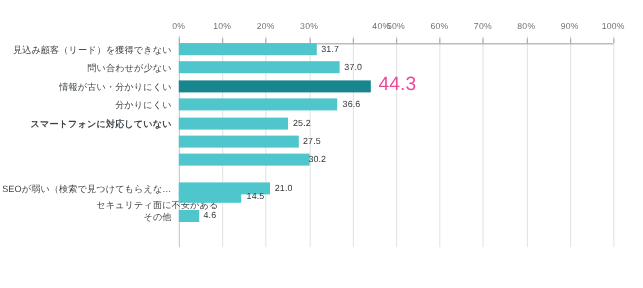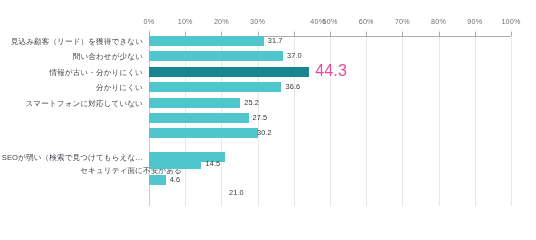--- a/index.html
+++ b/index.html
@@ -107,41 +107,42 @@
         <div class="row-label" style="top: 1px;">情報が古い・分かりにくい</div>
         <div class="bar highlight" style="top: 0px; width: 160.366px;"></div>
         <div class="val highlight" style="left: 315.366px; top: -1px;">44.3</div>
       </div>
       <div class="row" style="top: 82.2px;">
         <div class="row-label" style="top: 1px;">分かりにくい</div>
         <div class="bar" style="top: 0px; width: 132.492px;"></div>
         <div class="val" style="left: 285.492px; top: 0px;">36.6</div>
       </div>
       <div class="row" style="top: 97.6px;">
-        <div class="row-label" style="top: 1px;">スマートフォンに対応していない</div>
+        <div class="row-label" style="top: 1px; font-weight: bold;">スマートフォンに対応していない</div>
         <div class="bar" style="top: 0px; width: 91.224px;"></div>
         <div class="val" style="left: 244.224px; top: 0px;">25.2</div>
       </div>
       <div class="row" style="top: 113px;">
         <div class="bar" style="top: 0px; width: 99.55px;"></div>
         <div class="val" style="left: 252.55px; top: 0px;">27.5</div>
       </div>
       <div class="row" style="top: 128.4px;">
         <div class="bar" style="top: 0px; width: 109.324px;"></div>
         <div class="val" style="left: 257px; top: 0px;">30.2</div>
       </div>
       <div class="row" style="top: 152px; padding-left: 29px;">
         <div class="row-label" style="top: 1px;">SEOが弱い（検索で見つけてもらえな…</div>
         <div class="bar" style="top: 0px; width: 76.02px;"></div>
-        <div class="val" style="left: 229.02px; top: 0px; margin-top: 36px;">21.0</div>
+        <div class="val" style="left: 229.02px; top: 0px;">21.0</div>
       </div>
       <div class="row" style="top: 159.2px;">
         <div class="row-label" style="top: 7px; margin-left: 39px;">セキュリティ面に不安がある</div>
         <div class="bar" style="top: 0px; width: 52.49px;"></div>
         <div class="val" style="left: 205.49px; top: 0px;">14.5</div>
       </div>
       <div class="row" style="top: 174.6px;">
+        <div class="row-label" style="top: 1px;">その他</div>
         <div class="bar" style="top: 0px; width: 16.652px;"></div>
         <div class="val" style="left: 169.652px; top: 0px;">4.6</div>
       </div>
     </div>
 
 </div>
 
 </body></html>

